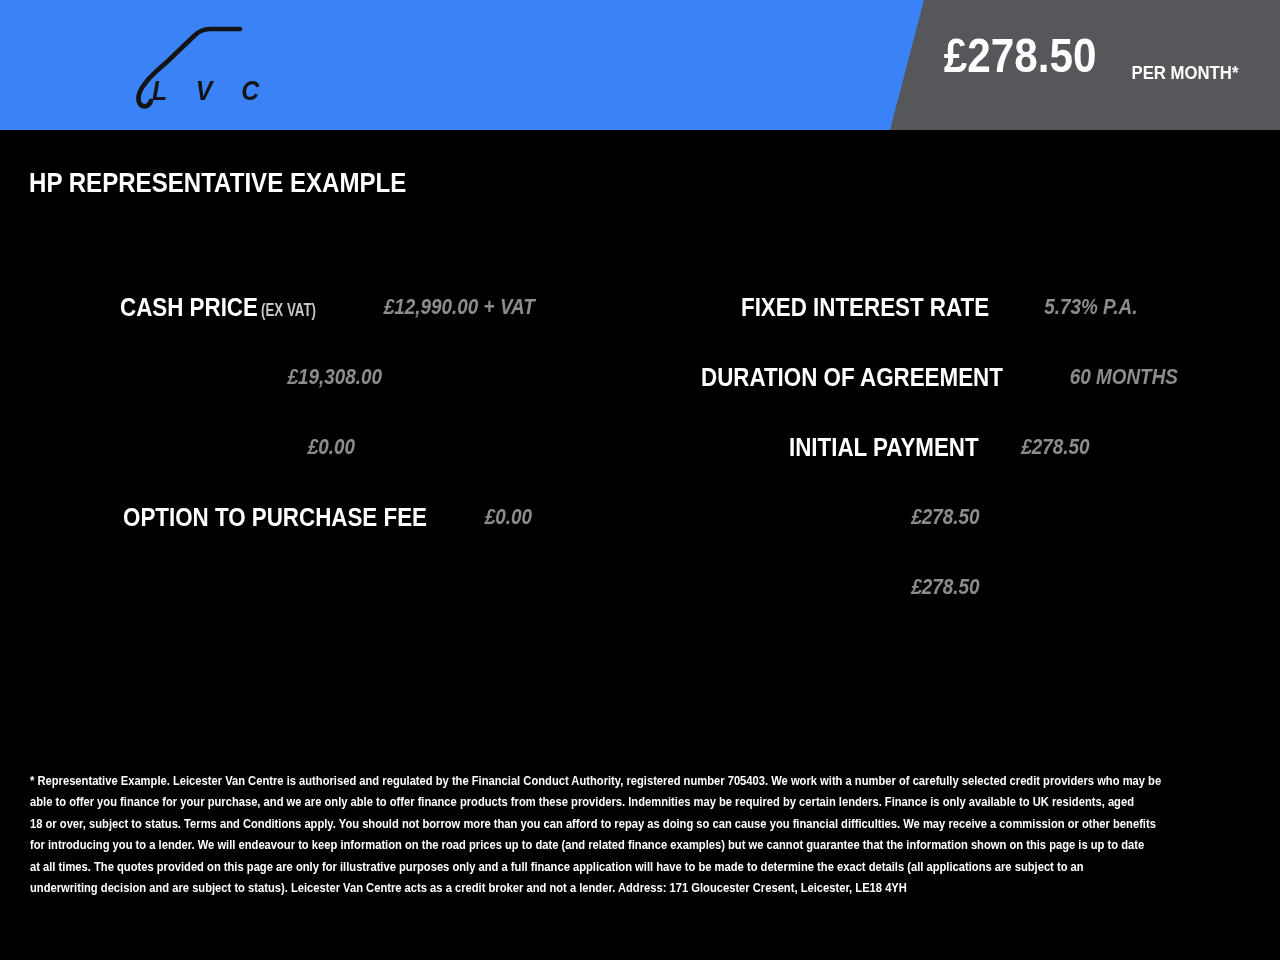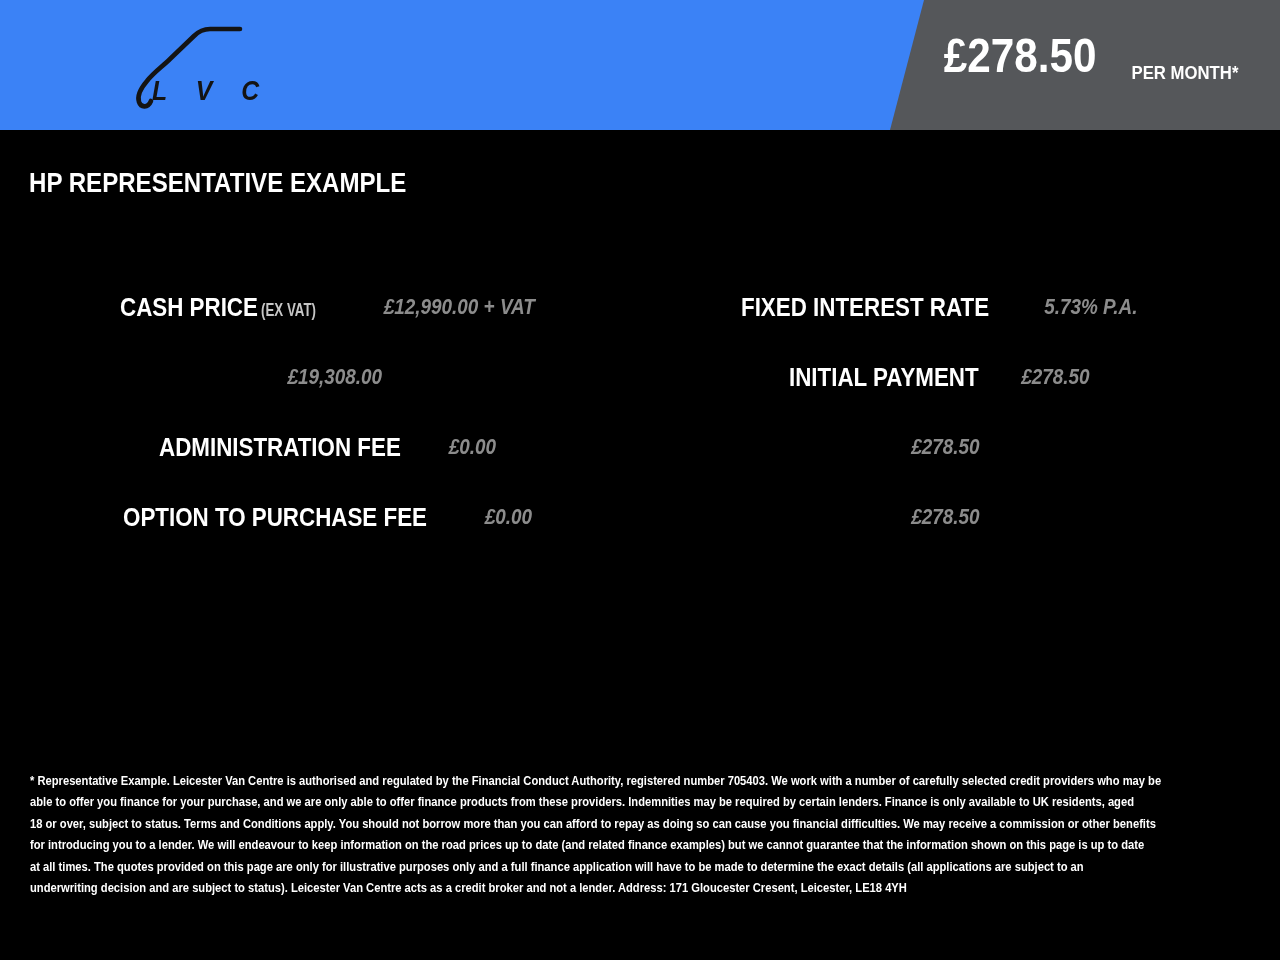--- a/index.html
+++ b/index.html
@@ -95,33 +95,36 @@
 
   <div class="ftable left-col">
     <div class="frow">
       <div class="flabel"><span class="cond"><span>CASH PRICE</span><span class="fnote">(EX VAT)</span></span></div>
       <div class="fvalue"><span class="cond">£12,990.00 + VAT</span></div>
     </div>
     <div class="frow">
       <div class="fvalue"><span class="cond">£19,308.00</span></div>
     </div>
     <div class="frow">
-      <div class="flabel"><span class="cond">ADMINISTRATION FEE</span></div>
       <div class="fvalue"><span class="cond">£0.00</span></div>
     </div>
     <div class="frow">
       <div class="flabel"><span class="cond">OPTION TO PURCHASE FEE</span></div>
       <div class="fvalue"><span class="cond">£0.00</span></div>
     </div>
   </div>
 
   <div class="ftable right-col">
     <div class="frow">
       <div class="flabel"><span class="cond">FIXED INTEREST RATE</span></div>
       <div class="fvalue"><span class="cond">5.73% P.A.</span></div>
+    </div>
+    <div class="frow">
+      <div class="flabel"><span class="cond">DURATION OF AGREEMENT</span></div>
+      <div class="fvalue"><span class="cond">60 MONTHS</span></div>
     </div>
     <div class="frow">
       <div class="flabel"><span class="cond">INITIAL PAYMENT</span></div>
       <div class="fvalue"><span class="cond">£278.50</span></div>
     </div>
     <div class="frow">
       <div class="fvalue"><span class="cond">£278.50</span></div>
     </div>
     <div class="frow">
       <div class="fvalue"><span class="cond">£278.50</span></div>

